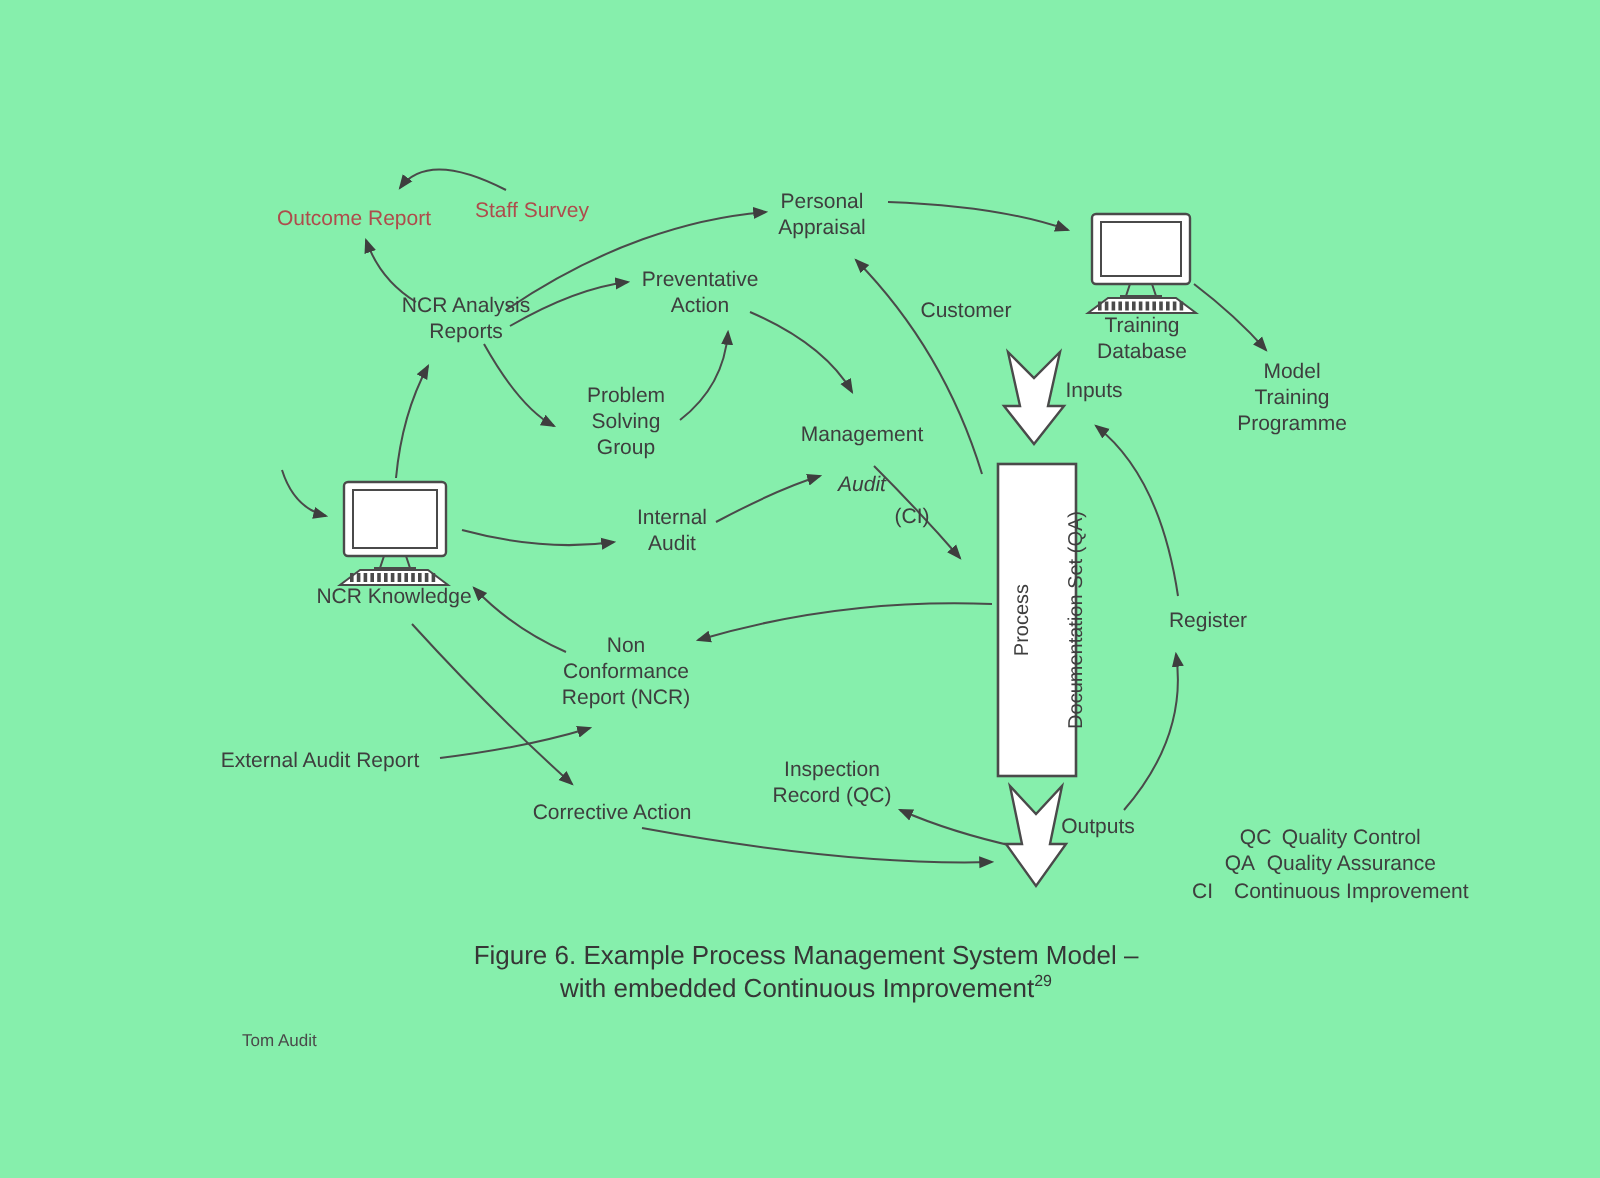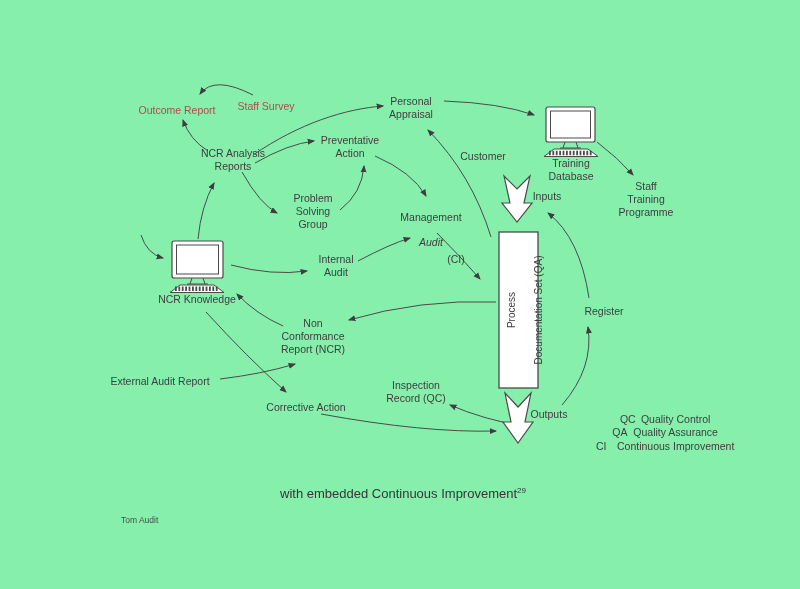--- a/index.html
+++ b/index.html
@@ -98,21 +98,21 @@
   <div class="lbl red" style="left:266px;top:106px">Staff Survey</div>
   <div class="lbl" style="left:411px;top:108px">Personal
 Appraisal</div>
   <div class="lbl" style="left:233px;top:160px">NCR Analysis
 Reports</div>
   <div class="lbl" style="left:350px;top:147px">Preventative
 Action</div>
   <div class="lbl" style="left:483px;top:156px">Customer</div>
   <div class="lbl" style="left:571px;top:170px">Training
 Database</div>
-  <div class="lbl" style="left:646px;top:199px">Staff
+  <div class="lbl" style="left:646px;top:199px">Model
 Training
 Programme</div>
   <div class="lbl" style="left:313px;top:211px">Problem
 Solving
 Group</div>
 
   <div class="lbl" style="left:431px;top:224px">
     <span>Management</span><br>
     <span class="ital">Audit</span>
   </div>
@@ -149,19 +149,19 @@
       <span class="abbr">QA</span>
       <span>Quality Assurance</span>
     </div>
     <div class="row">
       <span class="abbr">CI</span>
       <span>Continuous Improvement</span>
     </div>
   </div>
 
   <div class="caption">
-    <br>
+    <span>Figure 6. Example Process Management System Model –</span><br>
     <span>with embedded Continuous Improvement</span><sup>29</sup>
   </div>
 
   <div class="author">Tom Audit</div>
 
 </div>
 
 </body></html>

